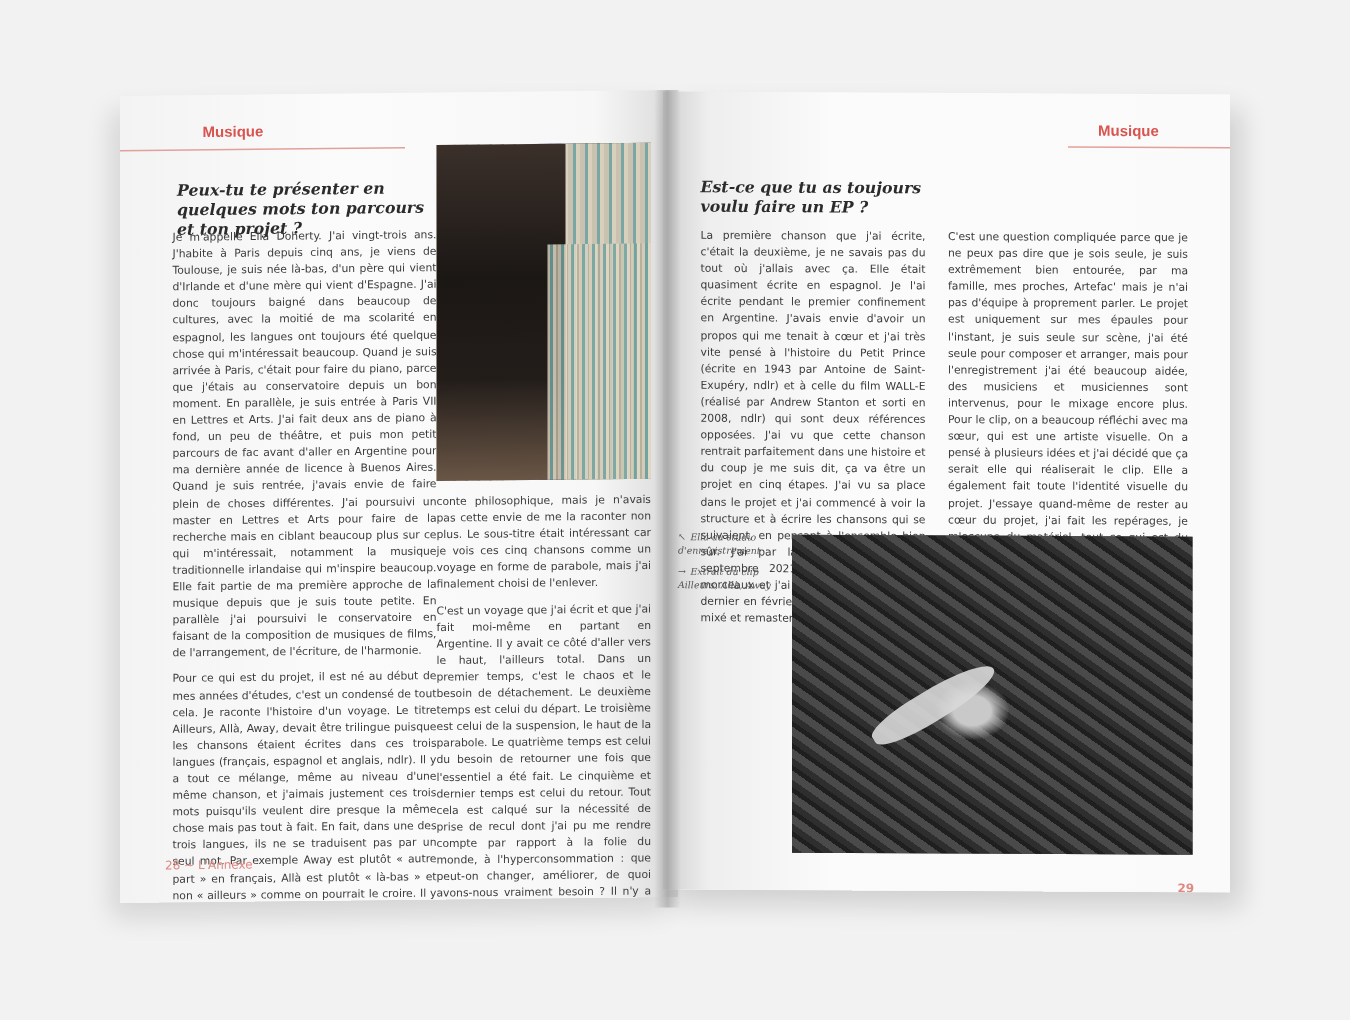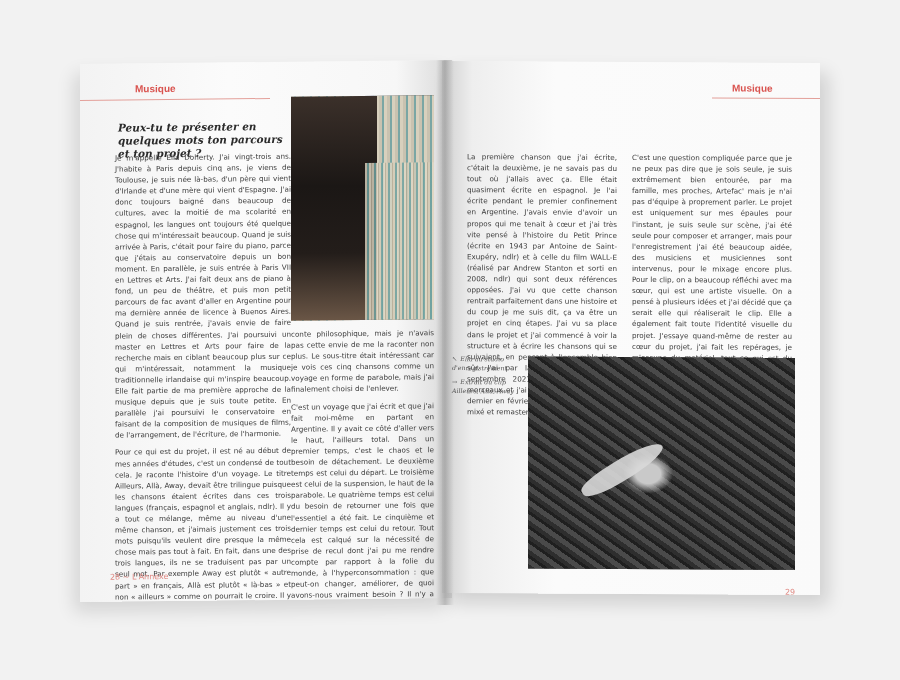--- a/index.html
+++ b/index.html
@@ -53,32 +53,33 @@
       <p>C'est un voyage que j'ai écrit et que j'ai fait moi-même en partant en Argentine. Il y avait ce côté d'aller vers le haut, l'ailleurs total. Dans un premier temps, c'est le chaos et le besoin de détachement. Le deuxième temps est celui du départ. Le troisième est celui de la suspension, le haut de la parabole. Le quatrième temps est celui du besoin de retourner une fois que l'essentiel a été fait. Le cinquième et dernier temps est celui du retour. Tout cela est calqué sur la nécessité de prise de recul dont j'ai pu me rendre compte par rapport à la folie du monde, à l'hyperconsommation : que peut-on changer, améliorer, de quoi avons-nous vraiment besoin ? Il n'y a pas d'optimisme, pas de bien ou de mal ultime, je voulais redonner de l'énergie et, avec ce message, laisser un peu de place à l'espoir.</p>
     </div>
 
     <div class="folio" style="left:30px; top:509px;">28 ~ L'Annexe</div>
   </div>
 
   <div class="page page-right">
     <div class="section-tag" style="left:290px; top:20px;">Musique</div>
     <div class="section-rule" style="left:270px; top:35px; width:108px;"></div>
 
+    <div class="heading" style="left:25px; top:58px; width:150px;">Est-ce que tu as toujours voulu faire un EP ?</div>
     <div class="body" style="left:25px; top:90px; width:150px;">
       <p>La première chanson que j'ai écrite, c'était la deuxième, je ne savais pas du tout où j'allais avec ça. Elle était quasiment écrite en espagnol. Je l'ai écrite pendant le premier confinement en Argentine. J'avais envie d'avoir un propos qui me tenait à cœur et j'ai très vite pensé à l'histoire du Petit Prince (écrite en 1943 par Antoine de Saint-Exupéry, ndlr) et à celle du film WALL-E (réalisé par Andrew Stanton et sorti en 2008, ndlr) qui sont deux références opposées. J'ai vu que cette chanson rentrait parfaitement dans une histoire et du coup je me suis dit, ça va être un projet en cinq étapes. J'ai vu sa place dans le projet et j'ai commencé à voir la structure et à écrire les chansons qui se suivaient, en pensant à l'ensemble bien sûr. J'ai par la suite enregistré en septembre 2021 les quatre premiers morceaux et j'ai terminé d'enregistrer le dernier en février 2022, qui a depuis été mixé et remasterisé en juin.</p>
     </div>
 
     <div class="body" style="left:190px; top:90px; width:160px;">
       <p>C'est une question compliquée parce que je ne peux pas dire que je sois seule, je suis extrêmement bien entourée, par ma famille, mes proches, Artefac' mais je n'ai pas d'équipe à proprement parler. Le projet est uniquement sur mes épaules pour l'instant, je suis seule sur scène, j'ai été seule pour composer et arranger, mais pour l'enregistrement j'ai été beaucoup aidée, des musiciens et musiciennes sont intervenus, pour le mixage encore plus. Pour le clip, on a beaucoup réfléchi avec ma sœur, qui est une artiste visuelle. On a pensé à plusieurs idées et j'ai décidé que ça serait elle qui réaliserait le clip. Elle a également fait toute l'identité visuelle du projet. J'essaye quand-même de rester au cœur du projet, j'ai fait les repérages, je m'occupe du matériel, tout ce qui est du côté de la production. Je suis fière d'être aussi bien entourée mais je reste la personne qui mène cette barque.</p>
     </div>
 
     <div class="caption" style="left:10px; top:293px; width:75px;">
       <div style="margin-bottom:5px;"><span class="arrow">↖</span><span>Ella au studio d'enregistrement</span></div>
       <div><span class="arrow">→</span><span>Extrait du clip Ailleurs, Allà, Away</span></div>
     </div>
 
     <div class="photo nature-photo" style="left:86px; top:295px; width:267px; height:212px;" title="Extrait du clip Ailleurs, Allà, Away"></div>
 
-    <div class="folio" style="left:343px; top:525px;">29</div>
+    <div class="folio" style="left:343px; top:525px;font-weight:bold;">29</div>
   </div>
 
   <div class="gutter"></div>
 </div>
 
 </body></html>

